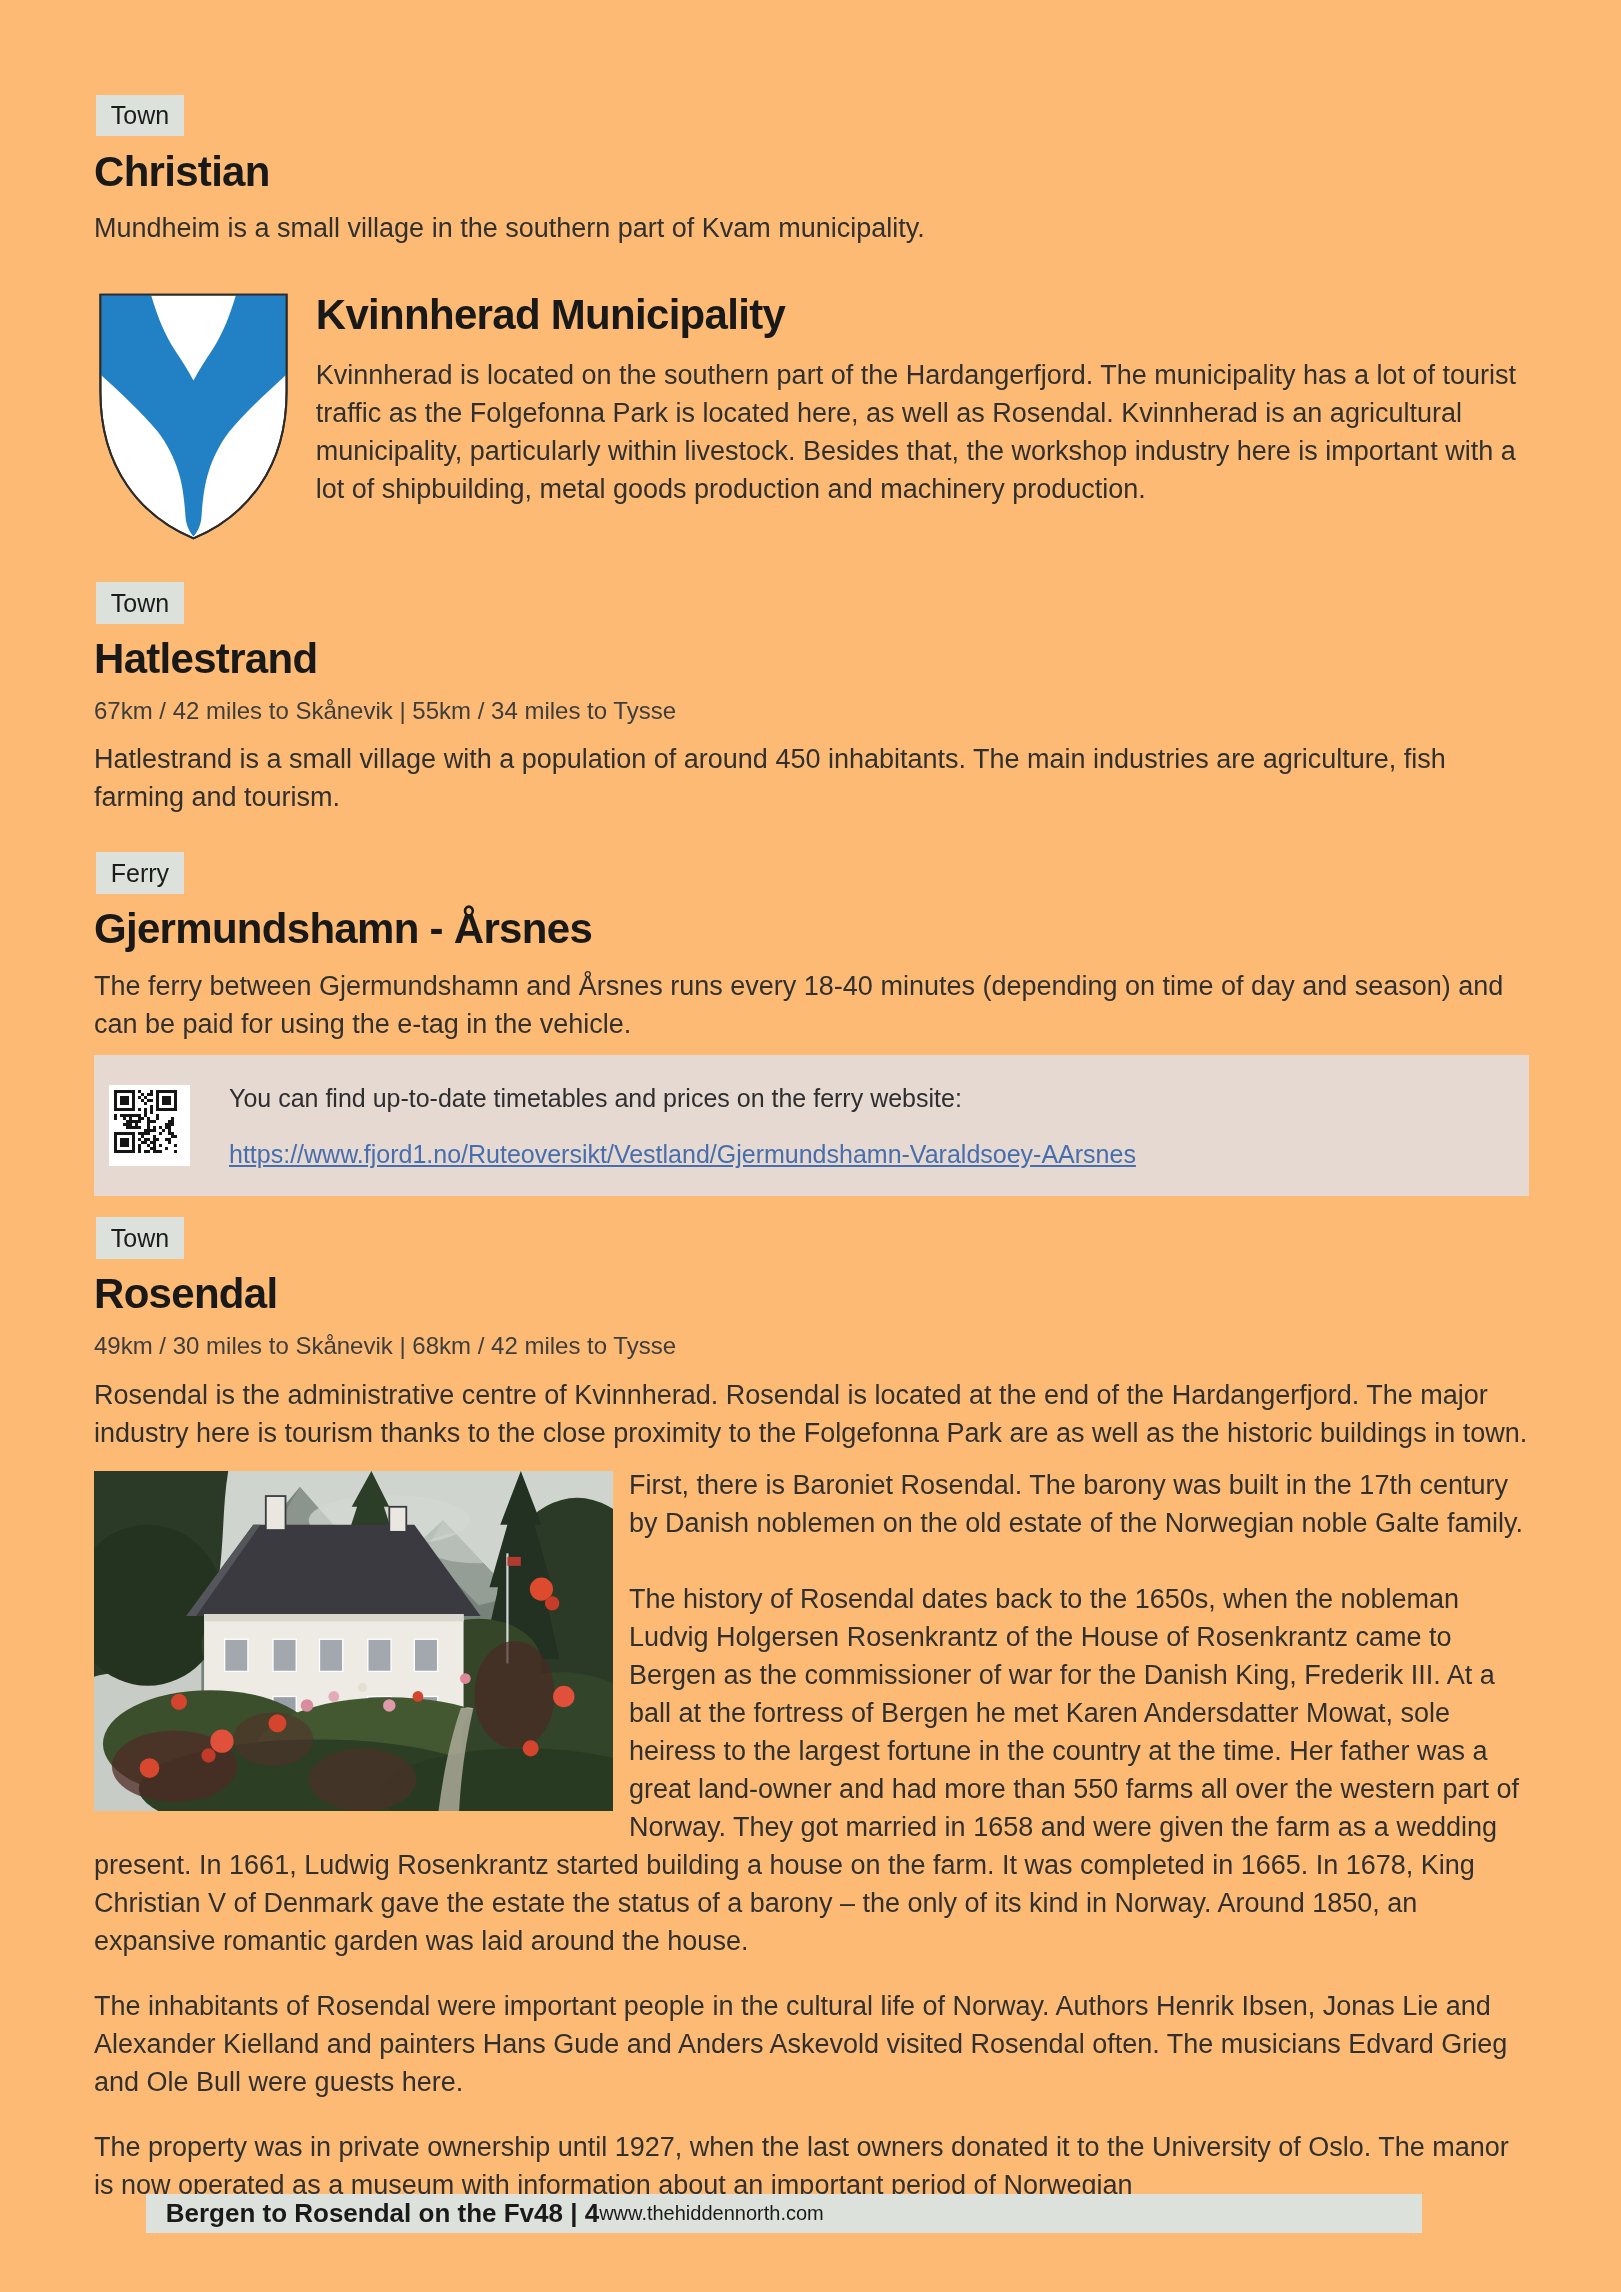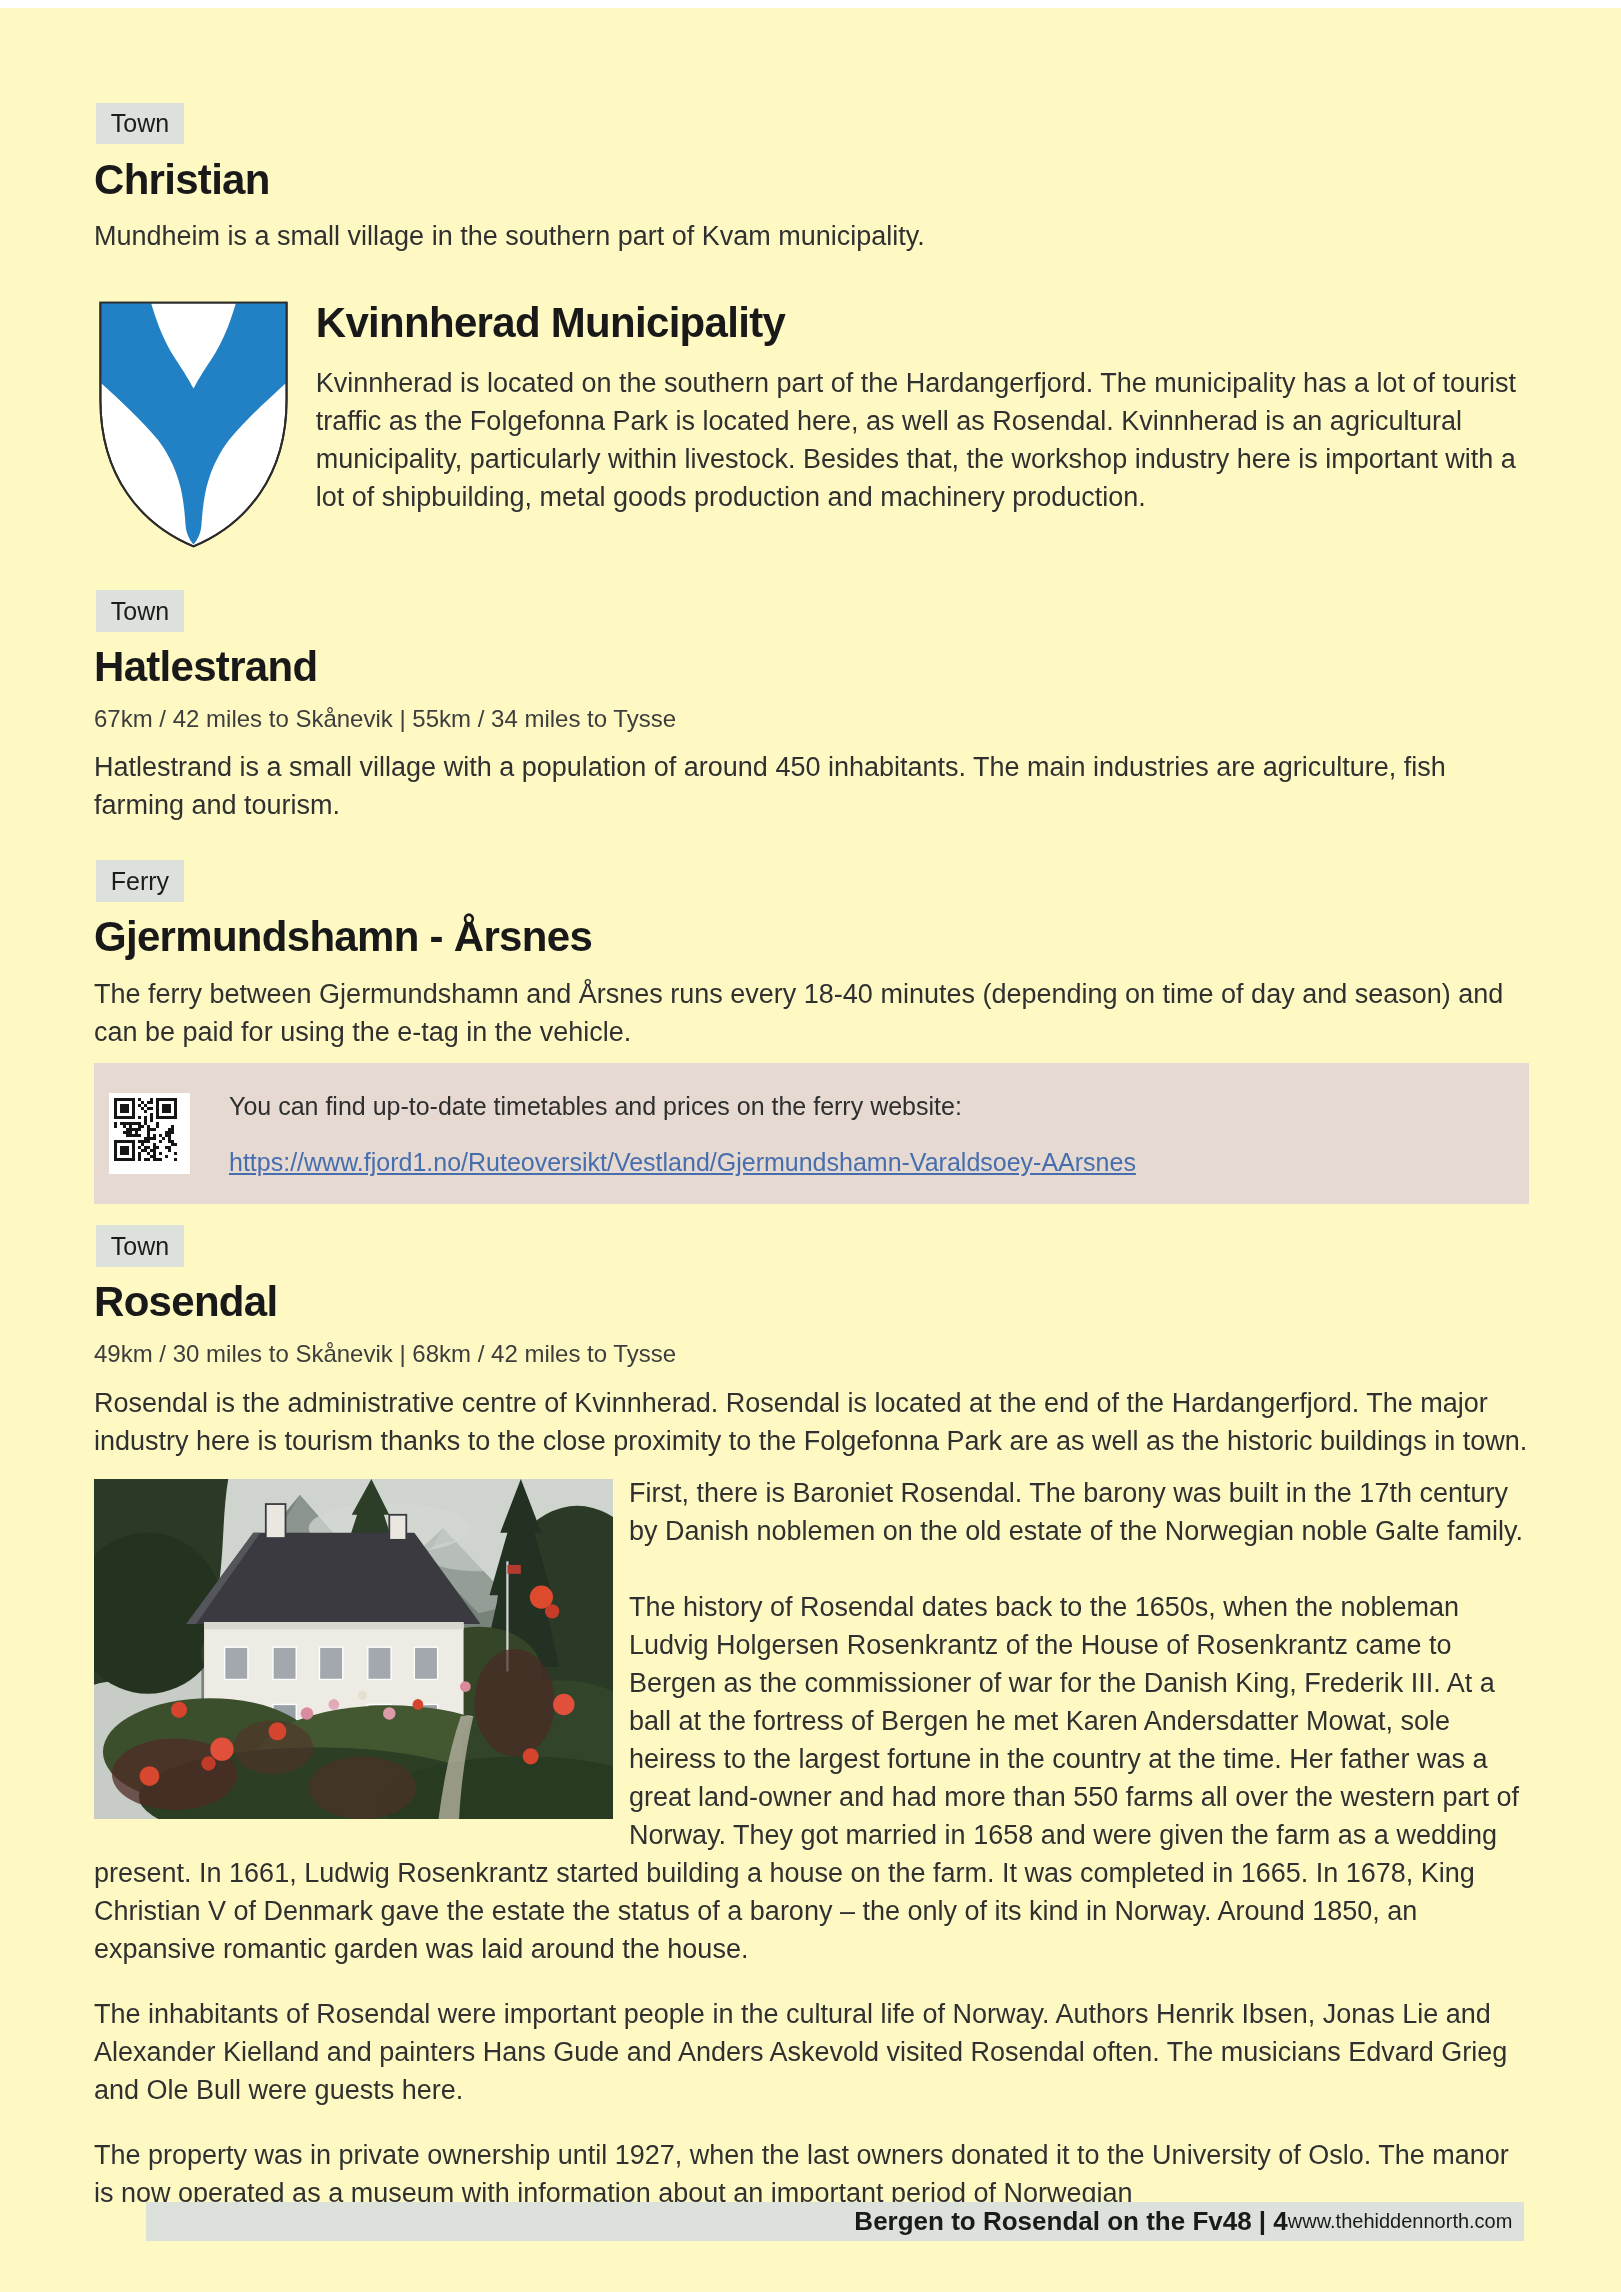--- a/index.html
+++ b/index.html
@@ -1,17 +1,17 @@
 <!DOCTYPE html>
 <html style="font-size:14.3px"><head>
 <meta charset="utf-8">
 <style>
   html,body{margin:0;padding:0;background:#ffffff;}
   body{width:1621px;height:2293px;position:relative;font-family:"Liberation Sans",sans-serif;overflow:hidden;}
-  .page{position:absolute;inset:0;background:#fef9c3;margin-top:8px;}
+  .page{position:absolute;inset:0;background:#fdba74;}
   .content{position:absolute;left:94px;top:95px;width:1435px;}
   .sec{margin:0 0 36px 0;}
   .badge{display:inline-block;background:#dce1db;color:#1c1c1c;font-size:25px;line-height:1.15;padding:6.3px 15px;margin:0 0 3.6px 1.8px;}
   h2.title{font-size:42px;font-weight:700;color:#191919;letter-spacing:-0.7px;margin:9px 0 14.3px 0;line-height:1.1;}
   .distance{font-size:24px;color:#3d3d3d;margin:0 0 15px 0;line-height:1.2;}
   p.body{font-size:27px;line-height:38px;color:#303030;margin:0;}
   
   .muni{display:flex;align-items:flex-start;margin:41px 0 39px 0;}
   .shield{flex:none;width:195px;height:253px;margin:1.8px 25px 0 1.8px;}
   .muni-right h2.title{margin:3.6px 0 18px 0;}
@@ -20,21 +20,21 @@
   .qr{flex:none;width:72px;height:72px;background:#ffffff;padding:4.5px;}
   .notetext{margin-left:39px;font-size:25px;line-height:56px;color:#2e2e2e;max-width:1236px;overflow-wrap:break-word;}
   .notetext a{color:#466eae;text-decoration:underline;cursor:pointer;}
   
   .photo-sec{margin-bottom:0;}
   .photo{float:left;width:519px;height:340px;margin:5.4px 16px 7.2px 0;display:block;}
   .pp{margin-bottom:38px !important;}
   .clear{clear:both;}
   .gap-p{margin-top:27px !important;}
   
-  .footer{position:absolute;left:146px;top:2194px;width:1378px;height:39px;background:#dce1db;box-sizing:border-box;display:flex;align-items:center;justify-content:flex-end;padding:0 11.6px 0 19.7px;}
+  .footer{position:absolute;left:146px;top:2194px;width:1276px;height:39px;background:#dce1db;box-sizing:border-box;display:flex;align-items:center;justify-content:flex-start;padding:0 11.6px 0 19.7px;}
   .footer .f-left{font-size:26px;font-weight:700;color:#1a1a1a;}
   .footer .f-right{font-size:20px;font-weight:400;color:#1a1a1a;}
 </style>
 </head>
 <body>
 
 <div class="page">
   <div class="content">
 
     <div class="sec">

